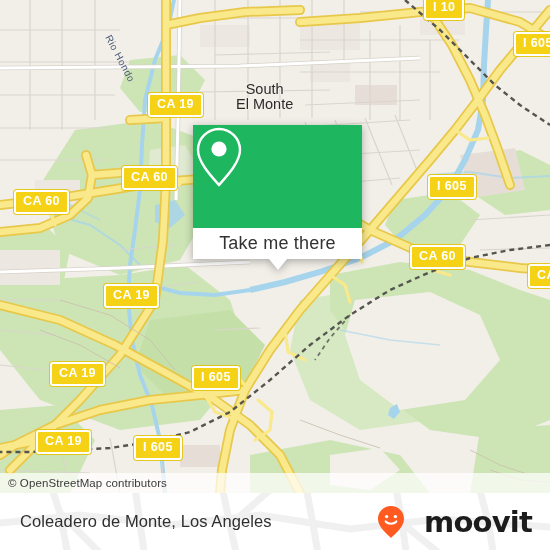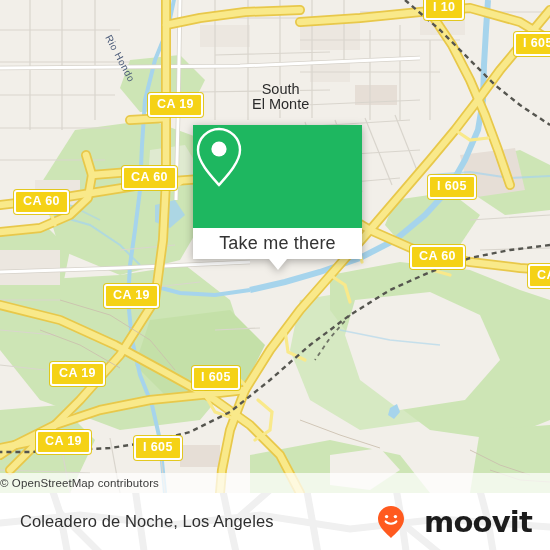--- a/index.html
+++ b/index.html
@@ -15,21 +15,21 @@
   #map{position:absolute;left:0;top:0;width:550px;height:493px;overflow:hidden;background:#f2efe9;}
   #map svg{position:absolute;left:0;top:0;}
 
   
   #attrib{
     position:absolute;left:0;bottom:0;width:550px;height:20px;
     background:rgba(255,255,255,0.72);
     display:flex;align-items:center;
   }
   #attrib span{
-    font-size:11.5px;color:#3a3a3a;padding-left:0;letter-spacing:.1px;
+    font-size:11.5px;color:#3a3a3a;padding-left:8px;letter-spacing:.1px;
   }
 
   
   .shield{
     position:absolute;
     background:#f5d216;
     border:2px solid #ffffff;
     border-radius:3px;
     color:#ffffff;
     font-weight:bold;
@@ -265,21 +265,21 @@
           <path d="M40,330 L80,345 L120,368"></path>
           <path d="M300,420 L340,435 L380,448"></path>
           <path d="M470,450 L500,465 L530,475"></path>
           <path d="M490,470 L520,480 L550,482"></path>
         </g>
       </g>
     </svg>
 
     <div class="water-label" style="left:108px;top:30px;transform:rotate(62deg)">Rio Hondo</div>
 
-    <div class="place" style="left:236px;top:82px;margin-left:16px;">South
+    <div class="place" style="left:236px;top:82px;">South
 El Monte</div>
 
     <div class="shield" style="left:148px;top:93px;">CA 19</div>
     <div class="shield" style="left:122px;top:166px;">CA 60</div>
     <div class="shield" style="left:14px;top:190px;">CA 60</div>
     <div class="shield" style="left:104px;top:284px;">CA 19</div>
     <div class="shield" style="left:50px;top:362px;">CA 19</div>
     <div class="shield" style="left:36px;top:430px;">CA 19</div>
     <div class="shield" style="left:192px;top:366px;">I 605</div>
     <div class="shield" style="left:134px;top:436px;">I 605</div>
@@ -316,21 +316,21 @@
         <path d="M215,0 L230,72 L245,140"></path>
         <path d="M300,0 L312,66 L325,140"></path>
         <path d="M390,0 L402,70 L412,140"></path>
         <path d="M470,0 L488,68 L500,140"></path>
         <path d="M0,120 L90,108 L180,120 L270,106 L360,120 L450,108 L550,118"></path>
         <path d="M0,20 L100,28 L200,16 L300,30 L400,18 L500,28 L550,22"></path>
         <path d="M60,60 L140,140 M230,72 L312,0 M402,70 L488,140"></path>
       </g>
     </svg>
     <div id="footer-inner">
-      <div id="footer-title">Coleadero de Noche, Los Angeles</div>
+      <div id="footer-title">Coleadero de Monte, Los Angeles</div>
       <div id="logo">
         <svg width="30" height="34" viewBox="0 0 30 34">
           <path d="M15 1 C7.8 1 2 6.8 2 14 C2 22 11 29 15 33 C19 29 28 22 28 14 C28 6.8 22.2 1 15 1 Z" fill="#ff5a1f"></path>
           <circle cx="10.6" cy="11.6" r="1.7" fill="#ffffff"></circle>
           <circle cx="19.4" cy="11.6" r="1.7" fill="#ffffff"></circle>
           <path d="M9.6 16.4 C11.6 19.4 18.4 19.4 20.4 16.4" fill="none" stroke="#ffffff" stroke-width="2" stroke-linecap="round"></path>
         </svg>
         <span id="logo-word">moovit</span>
       </div>
     </div>

